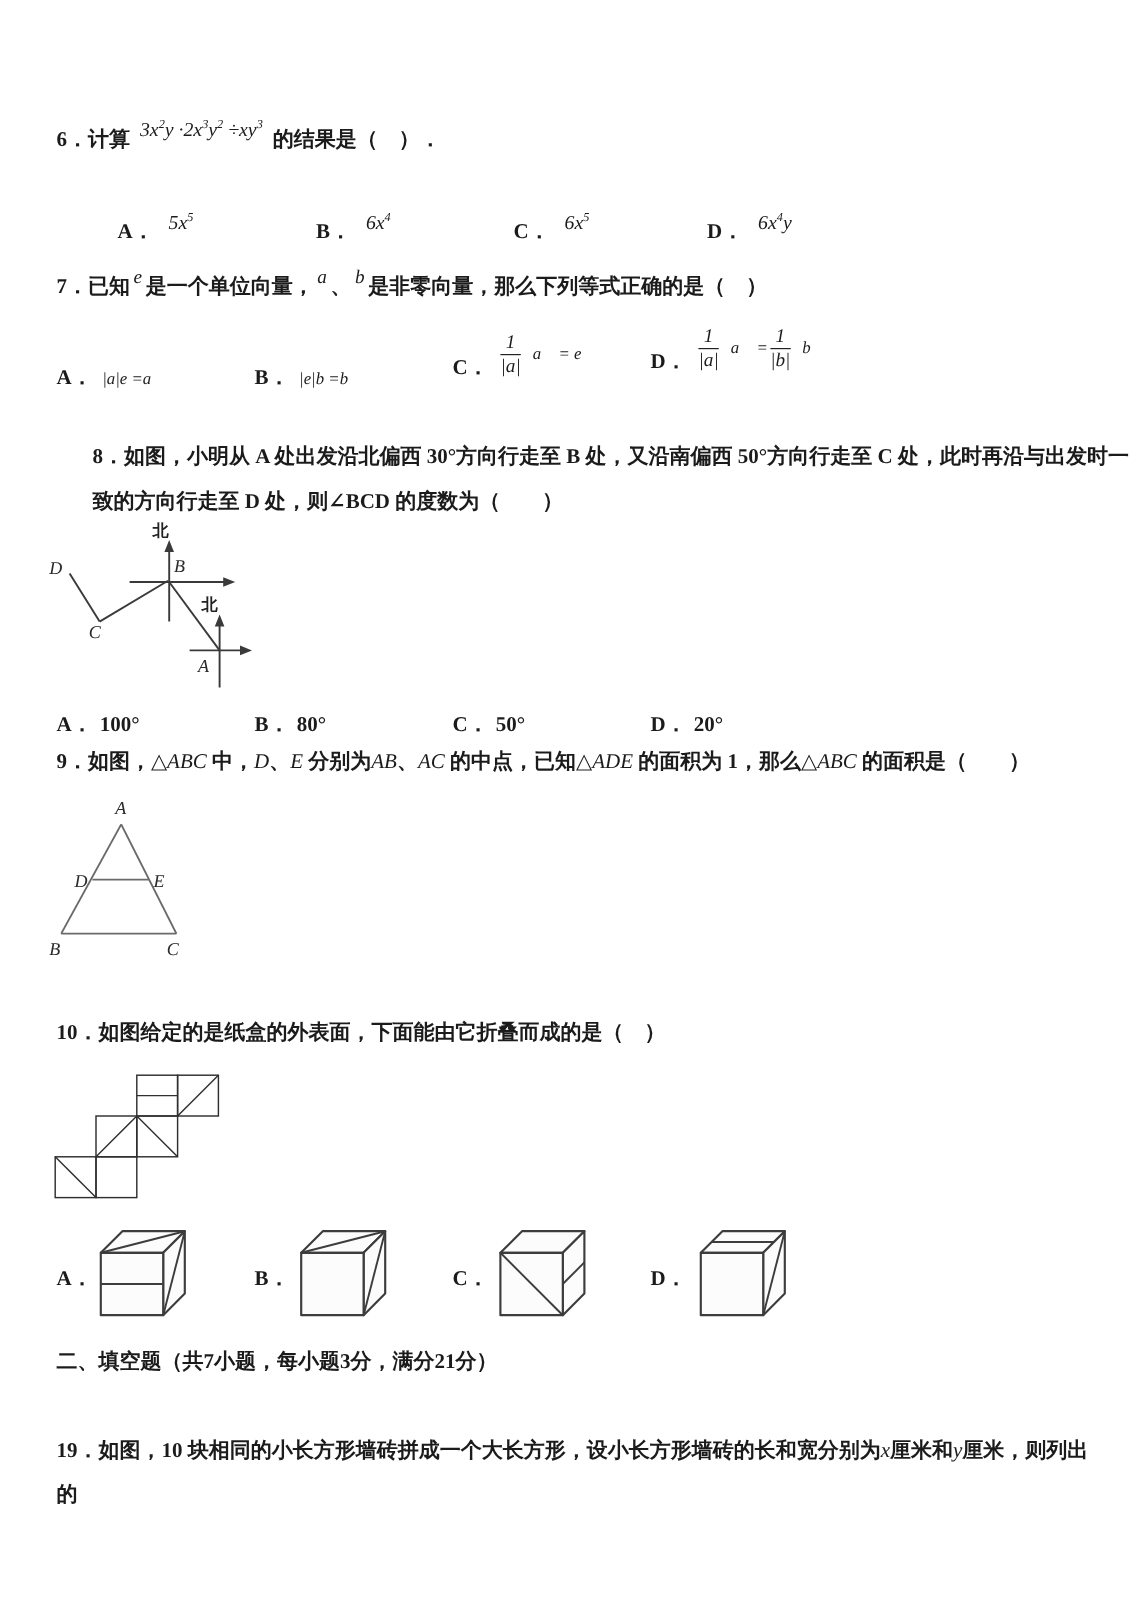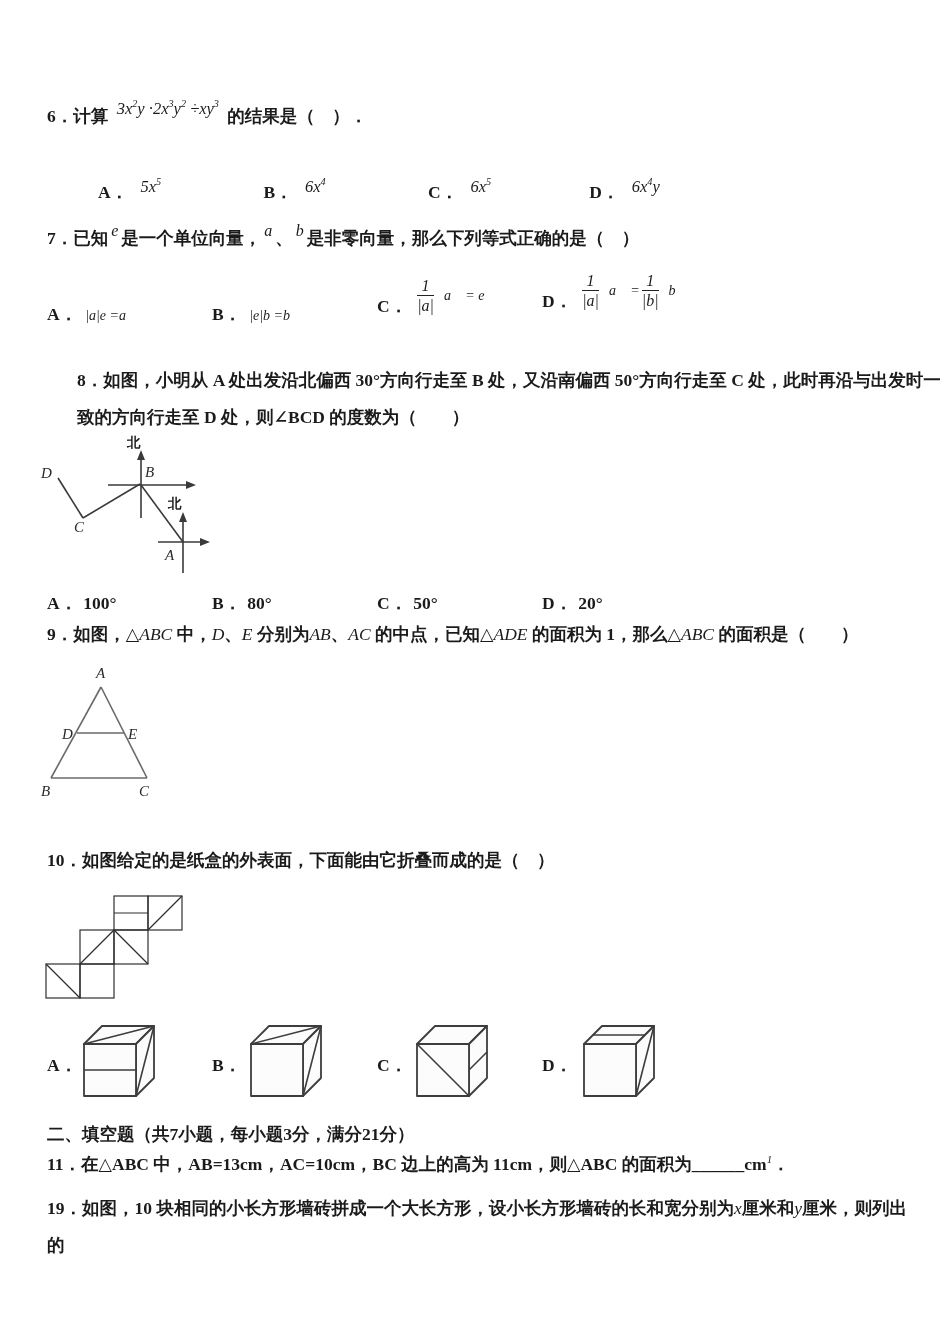--- a/index.html
+++ b/index.html
@@ -222,21 +222,18 @@
     <g stroke="#3d3d3d" stroke-width="1.6">
       <line x1="18" y1="17" x2="70" y2="17"></line>
       <line x1="79" y1="8" x2="61" y2="78"></line>
     </g>
   </svg>
 
   <div class="abs stem" style="left:47px;top:1122px;">
     <span class="cjk">二、填空题（共7小题，每小题3分，满分21分）</span>
   </div>
 
-  <div class="abs stem" style="left:47px;top:1152px;">
-    <span><span class="cjk">11．在△ABC 中，AB=13cm，AC=10cm，BC 边上的高为 11cm，则△ABC 的面积为</span><span>______</span><span class="cjk">cm</span><sup>1</sup><span class="cjk">．</span></span>
-  </div>
 
   <div class="abs stem-wrap" style="left:47px;top:1190px;width:872px;">
     <span><span class="cjk">19．如图，10 块相同的小长方形墙砖拼成一个大长方形，设小长方形墙砖的长和宽分别为</span><span class="it">x</span><span class="cjk">厘米和</span><span class="it">y</span><span class="cjk">厘米，则列出的</span></span>
   </div>
 
 </div>
 
 </body></html>

